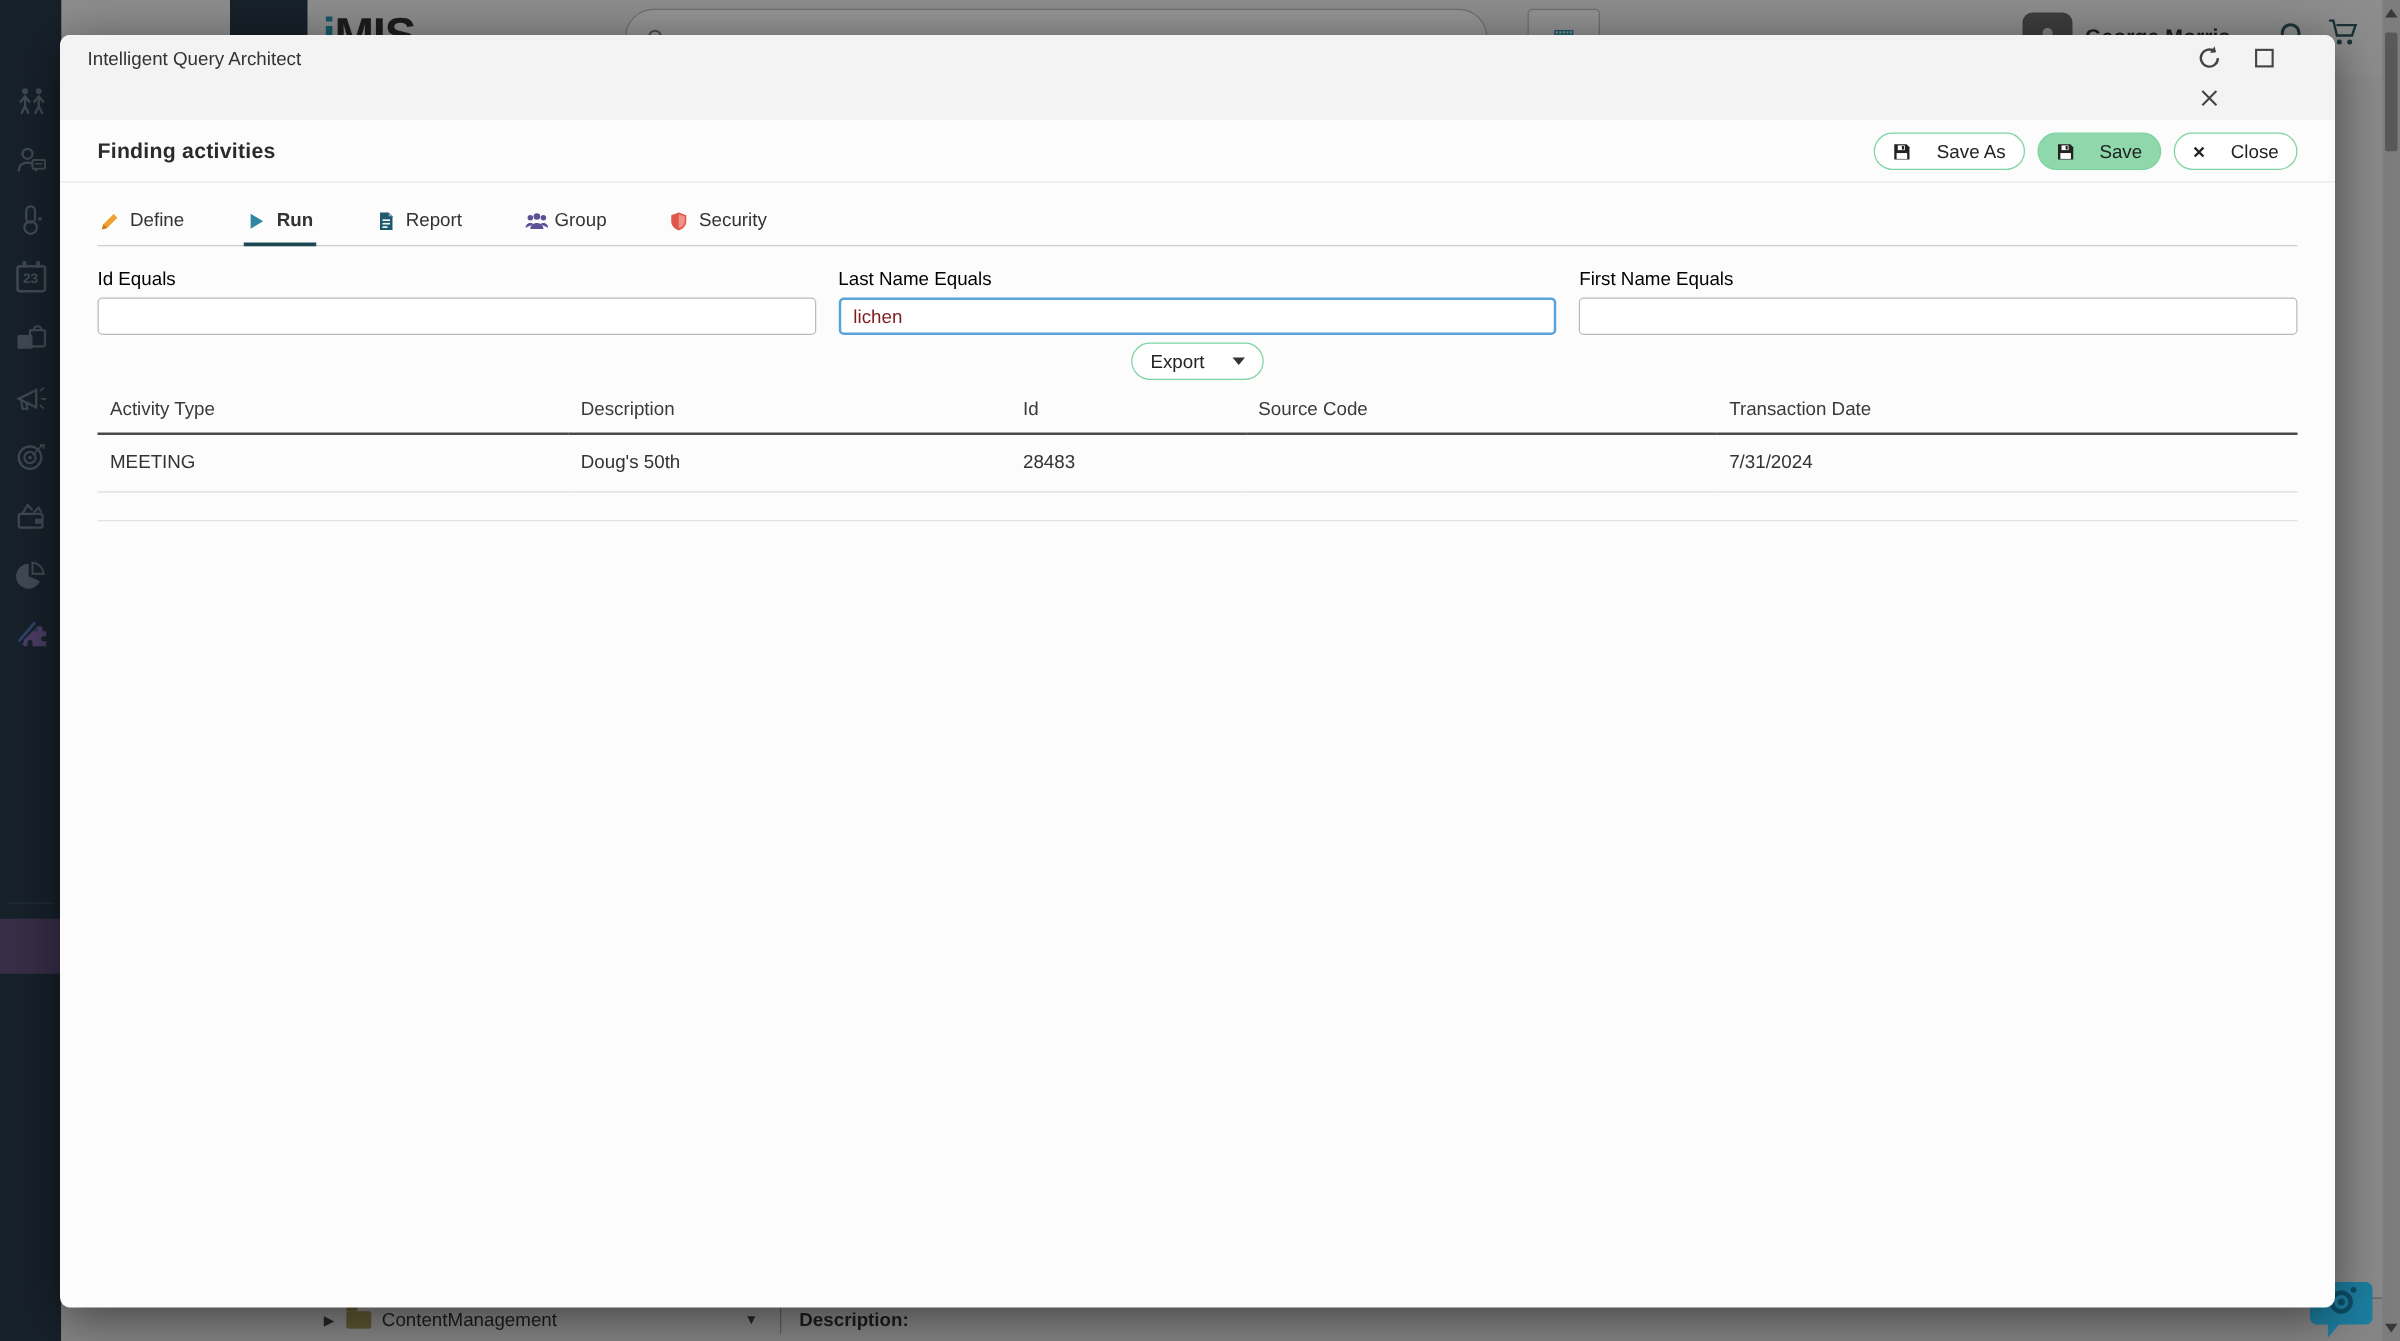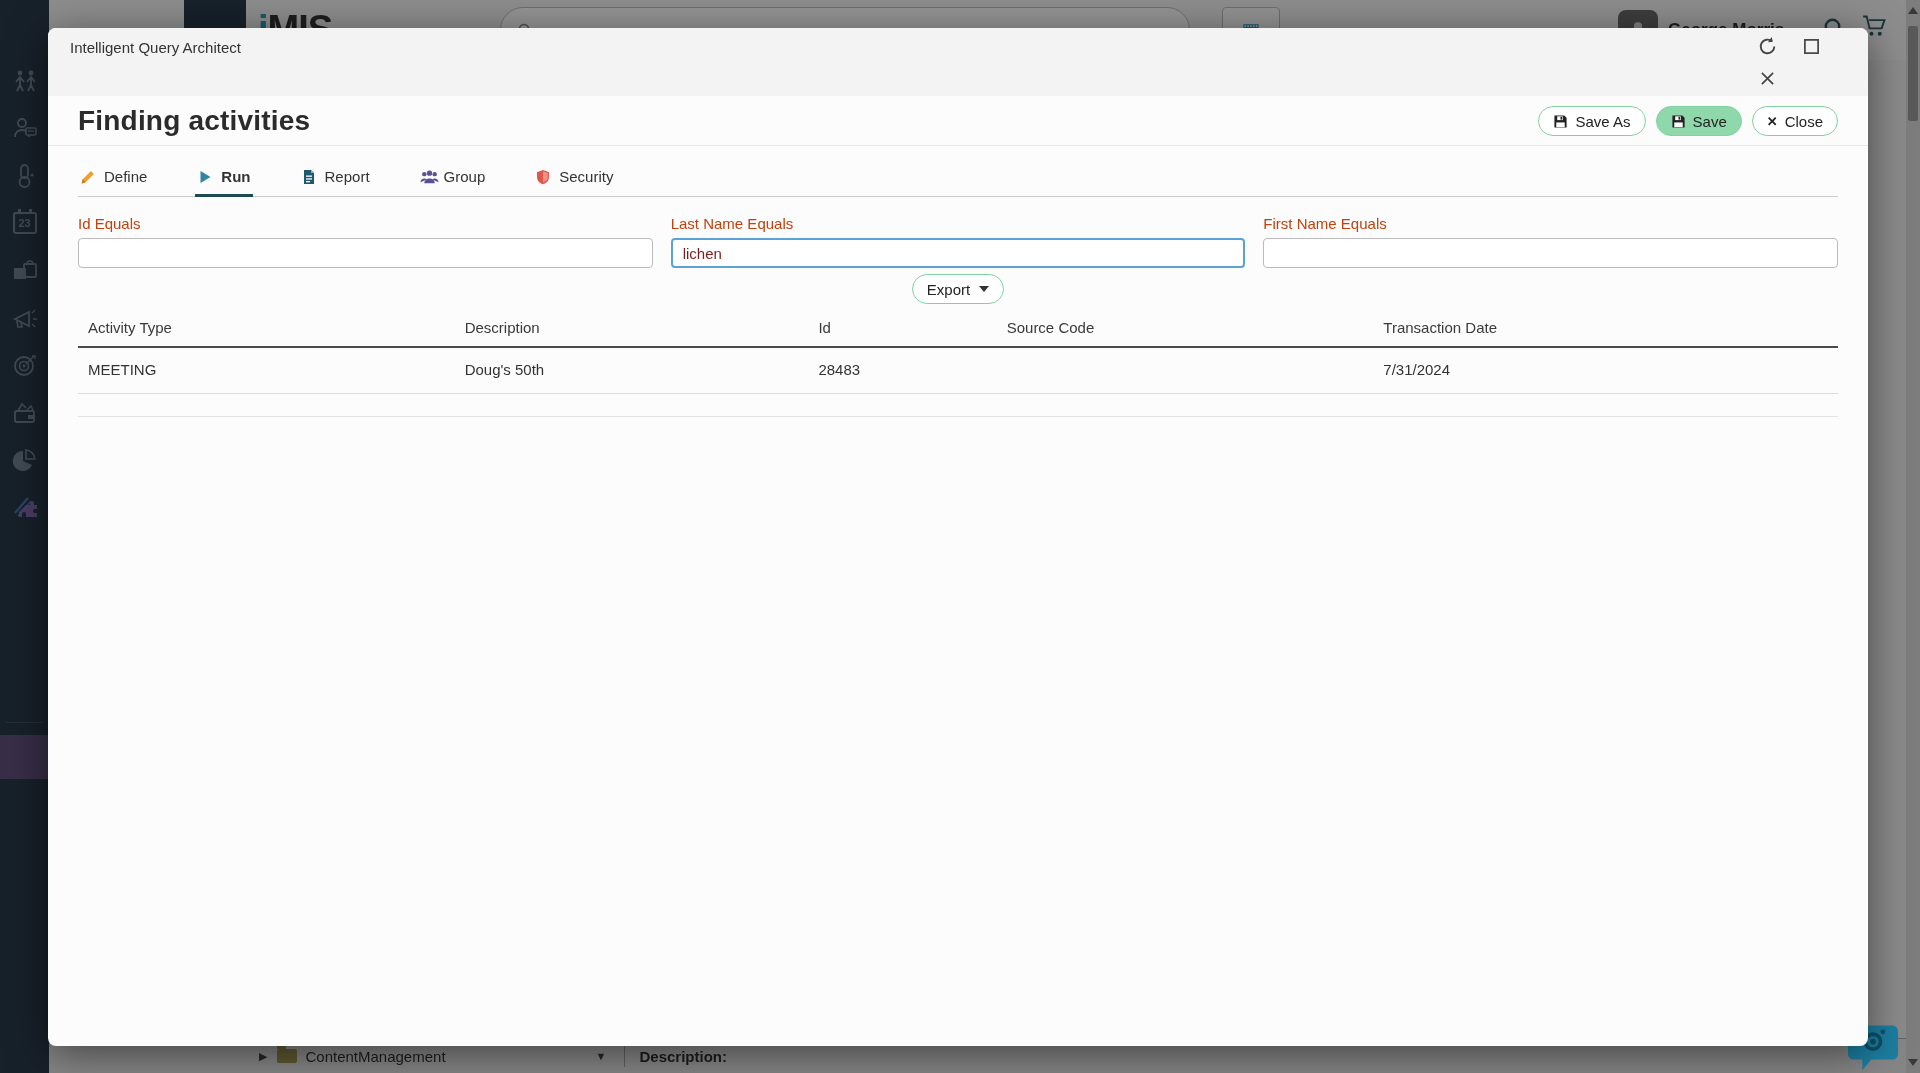--- a/index.html
+++ b/index.html
@@ -55,36 +55,36 @@
   .modal { position:absolute; left:48px; top:28px; width:1820px; height:1018px; background:#fcfcfc; border-radius:8px; box-shadow:0 8px 40px rgba(0,0,0,.5); z-index:10; }
   .modal-titlebar { height:68px; background:#f3f3f3; border-radius:8px 8px 0 0; position:relative; }
   .modal-title { position:absolute; left:22px; top:11px; font-size:15px; color:#333; }
   .win-btn { position:absolute; width:24px; height:24px; display:flex; align-items:center; justify-content:center; cursor:pointer; color:#444; }
   .win-refresh { right:89px; top:6px; }
   .win-max { right:45px; top:6px; }
   .win-close { right:89px; top:38px; }
 
   .modal-content { padding:0 30px; }
   .head-row { display:flex; align-items:center; justify-content:space-between; margin-top:8px; height:34px; }
-  .page-title { font-size:28px; font-weight:600; color:#2b2b2b; letter-spacing:.2px; }
+  .page-title { font-size:17px; font-weight:600; color:#2b2b2b; letter-spacing:.2px; }
   .head-actions { display:flex; gap:10px; }
 
-  .pill { height:30px; border:1px solid #7fd3a3; border-radius:15px; background:#fff; color:#222; font-size:15px; display:inline-flex; align-items:center; gap:7px; padding:12px 14px; cursor:pointer; font-family:inherit; }
+  .pill { height:30px; border:1px solid #7fd3a3; border-radius:15px; background:#fff; color:#222; font-size:15px; display:inline-flex; align-items:center; gap:20px; padding:12px 14px; cursor:pointer; font-family:inherit; }
   .pill.filled { background:#8ed8ab; }
   .pill .x-glyph { font-size:13px; font-weight:bold; line-height:1; }
 
   .head-divider { height:1px; background:#e8e8e8; margin:7px -30px 0; }
 
   .tabbar { display:flex; gap:46px; margin-top:14px; border-bottom:1px solid #ccc; }
   .tab { display:inline-flex; align-items:center; gap:8px; padding:8px 2px 9px; font-size:15px; color:#333; cursor:pointer; border-bottom:3px solid transparent; margin-bottom:-1px; }
   .tab.active { font-weight:bold; border-bottom-color:#1d4a52; }
 
   .form-row { display:flex; gap:18px; margin-top:18px; }
   .form-col { flex:1; }
-  .field-label { font-size:15px; color:#c2410c; margin-bottom:6px; }
+  .field-label { font-size:15px; color:#000000; margin-bottom:6px; }
   .field-input { width:100%; height:30px; border:1px solid #bbb; border-radius:4px; padding:0 10px; font-size:15px; color:#555; background:#fff; font-family:inherit; outline:none; }
   .field-input.focused { border:2px solid #5aa2d8; color:#7f1d1d; }
 
   .find-row { margin-top:14px; }
   .export-row { display:flex; justify-content:center; margin-top:6px; }
   .caret-down { width:0; height:0; border-left:5px solid transparent; border-right:5px solid transparent; border-top:6px solid #333; margin-left:2px; }
 
   table.results { width:100%; border-collapse:collapse; margin-top:6px; }
   table.results th { text-align:left; font-weight:normal; font-size:15px; color:#3a3a3a; padding:9px 0 10px 10px; border-bottom:2px solid #4a4a4a; }
   table.results td { text-align:left; font-size:15px; color:#333; padding:13px 0 15px 10px; border-bottom:1px solid #ddd; cursor:pointer; }

